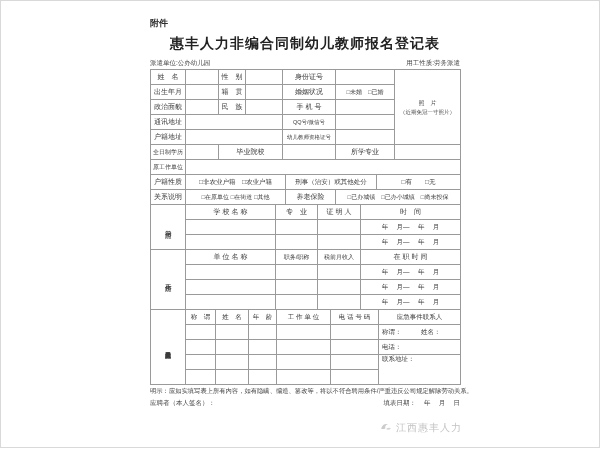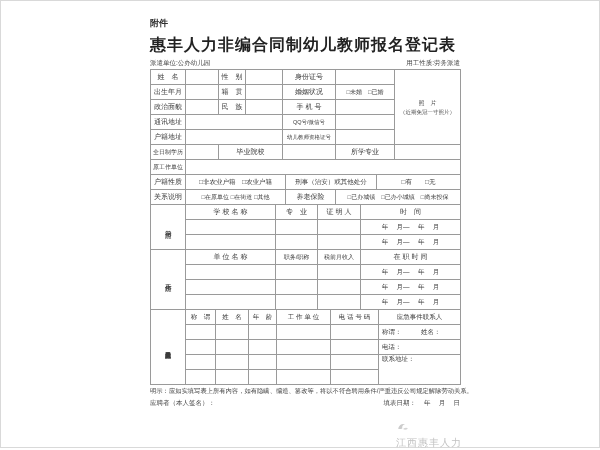--- a/index.html
+++ b/index.html
@@ -4,22 +4,22 @@
 <style>
   html,body{margin:0;padding:0;background:#fff;}
   .page{
     position:relative;width:600px;height:448px;background:#ffffff;
     font-family:"Liberation Sans","DejaVu Sans",sans-serif;
     box-shadow: inset 0 0 0 1px #d9d9d9;
     overflow:hidden;color:#3b3b3b;
   }
   .content{position:absolute;left:150px;top:0;width:310px;}
   .attachment{position:absolute;left:0;top:17px;font-size:9px;font-weight:bold;color:#2e2e2e;}
-  .title{position:absolute;left:0;top:35px;width:310px;
-         font-size:16px;font-weight:bold;letter-spacing:1px;color:#222;}
+  .title{position:absolute;left:0;top:35px;width:310px;text-align:center;
+         font-size:14px;font-weight:bold;letter-spacing:1px;color:#222;}
   .subline{position:absolute;left:0;top:59px;width:310px;display:flex;
            justify-content:space-between;font-size:6.5px;color:#444;}
   .tables{position:absolute;left:0;top:69px;width:310px;}
   table.tbl{border-collapse:collapse;table-layout:fixed;width:310px;}
   table.tbl + table.tbl{margin-top:-1px;}
   .tbl td{
     border:1px solid #9a9a9a;height:14px;padding:0 1px;
     font-size:7px;text-align:center;vertical-align:middle;
     overflow:hidden;white-space:nowrap;color:#3b3b3b;line-height:1.1;
   }
@@ -29,21 +29,21 @@
   td.vert.small{font-size:6px;letter-spacing:0;}
   td.photo{font-size:6px;white-space:normal;line-height:1.6;color:#4a4a4a;}
   td.photo .note{font-size:5.5px;display:block;line-height:1.2;}
   td.left{text-align:left;padding-left:3px;}
   .notice{position:absolute;left:0;top:387px;width:320px;font-size:6.3px;
           color:#444;white-space:nowrap;}
   .sigline{position:absolute;left:0;top:399px;width:310px;display:flex;
            justify-content:space-between;font-size:6.5px;color:#444;}
   .sigline .dategrp{display:flex;gap:8px;}
   .logo{position:absolute;right:138px;top:421px;display:flex;align-items:flex-start;
-        gap:3px;color:#c2c2c2;font-size:10px;letter-spacing:1px;flex-direction:column;}
+        gap:3px;color:#c2c2c2;font-size:10px;letter-spacing:1px;}
   .logo svg{display:block;}
 </style>
 </head>
 <body>
 
 <div class="page">
   <div class="content">
 
     <div class="attachment">附件</div>
     <div class="title">惠丰人力非编合同制幼儿教师报名登记表</div>

